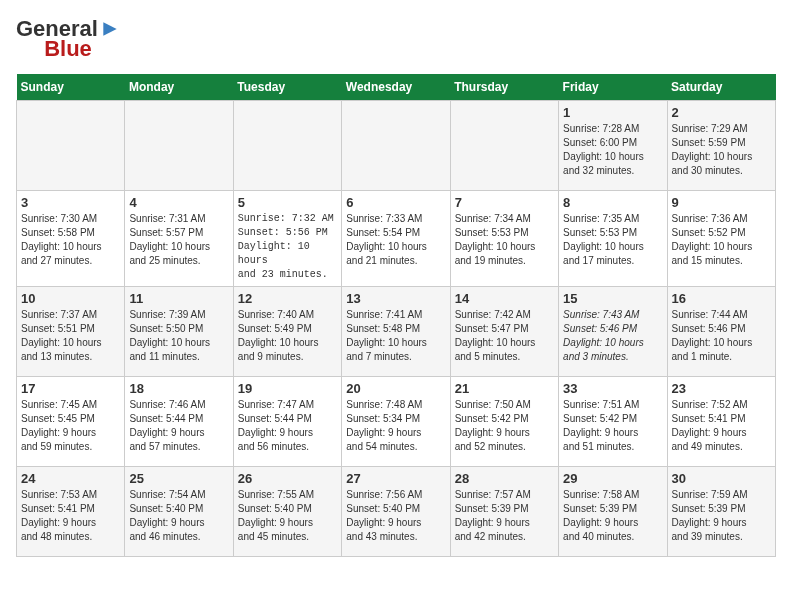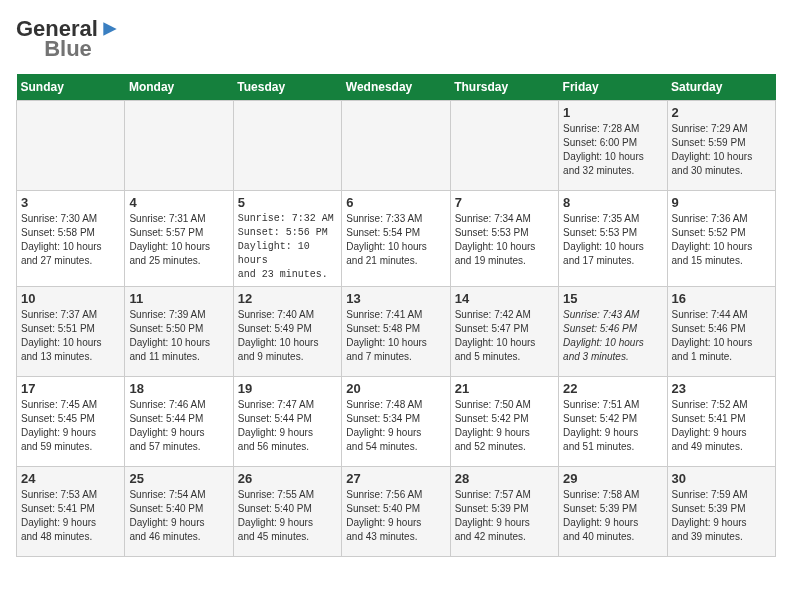--- a/index.html
+++ b/index.html
@@ -27,21 +27,21 @@
       gap: 0;
     }
     .logo-general {
       font-size: 22px;
       font-weight: bold;
       color: #333;
     }
     .logo-blue {
       font-size: 22px;
       font-weight: bold;
-      color: #737373;
+      color: #b91c1c;
     }
     .logo-icon {
       width: 20px;
       height: 20px;
       margin-left: 2px;
     }
     .title-section {
       text-align: right;
     }
     .month-title {
@@ -278,21 +278,21 @@
 and 54 minutes.</div>
         </td>
         <td>
           <span class="day-num">21</span>
           <div class="day-info" style="white-space: pre-line;">Sunrise: 7:50 AM
 Sunset: 5:42 PM
 Daylight: 9 hours
 and 52 minutes.</div>
         </td>
         <td>
-          <span class="day-num">22</span>
+          <span class="day-num">33</span>
           <div class="day-info" style="white-space: pre-line;">Sunrise: 7:51 AM
 Sunset: 5:42 PM
 Daylight: 9 hours
 and 51 minutes.</div>
         </td>
         <td>
           <span class="day-num">23</span>
           <div class="day-info" style="white-space: pre-line;">Sunrise: 7:52 AM
 Sunset: 5:41 PM
 Daylight: 9 hours

